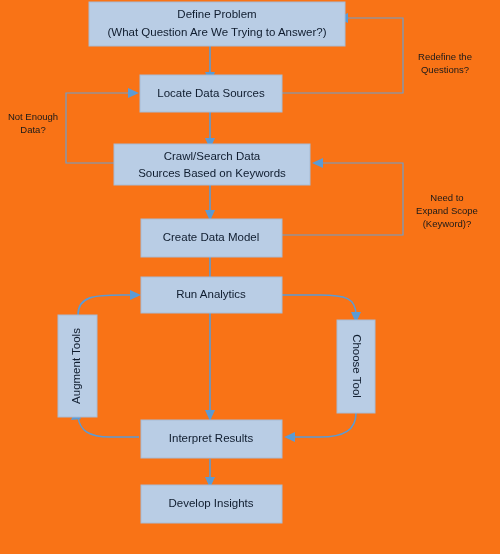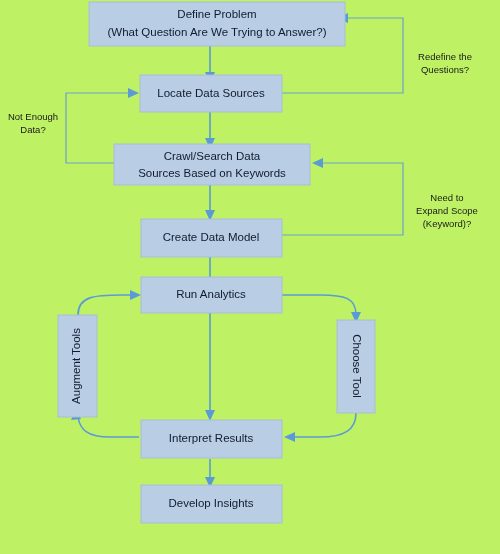--- a/index.html
+++ b/index.html
@@ -7,21 +7,21 @@
     padding: 0;
     background: #ffffff;
   }
   body {
     font-family: "Liberation Sans", sans-serif;
   }
   #canvas {
     position: relative;
     width: 500px;
     height: 554px;
-    background: #bef264;
+    background: #f97316;
     overflow: hidden;
   }
   #flow-svg {
     position: absolute;
     left: 0;
     top: 0;
     width: 500px;
     height: 554px;
   }
   .node-rect {

